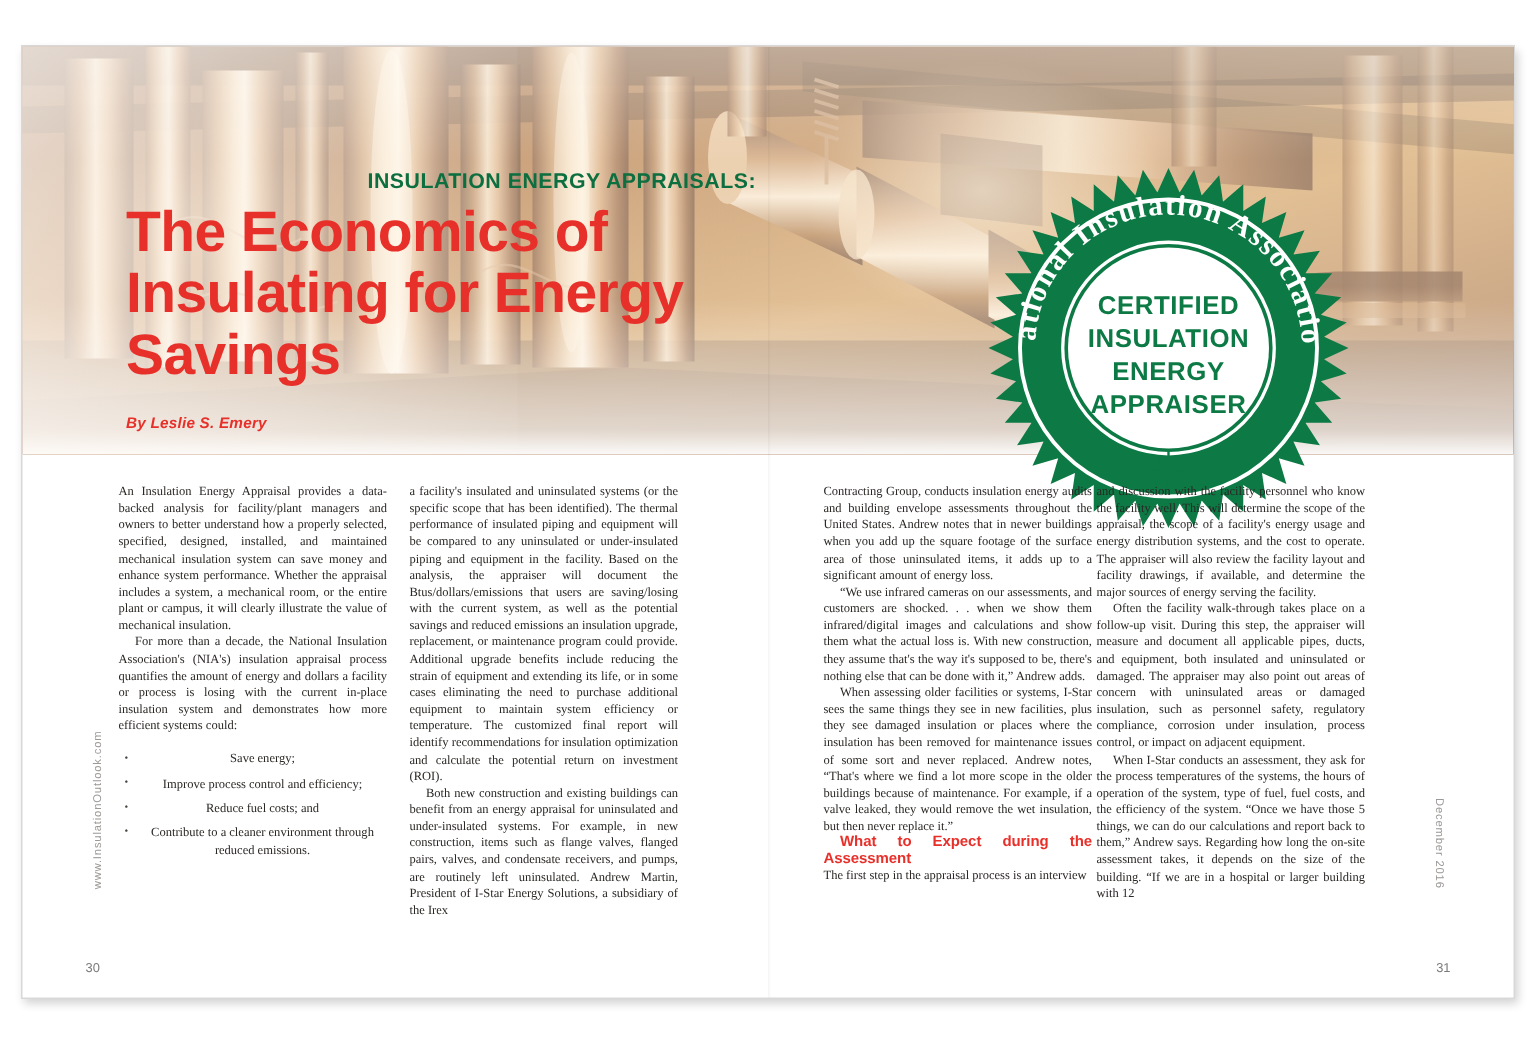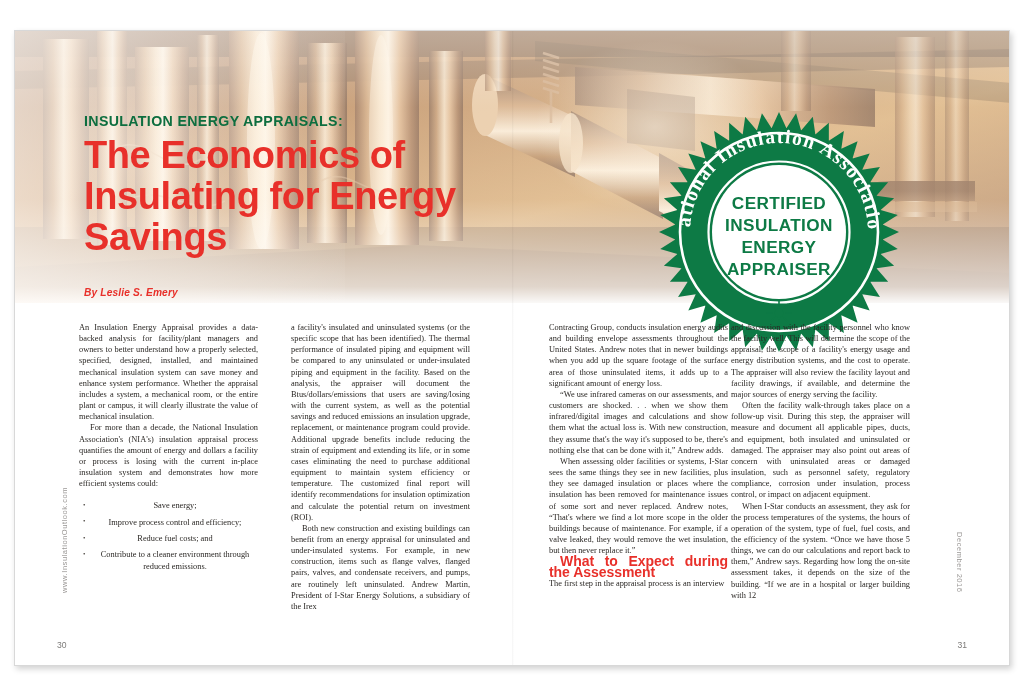--- a/index.html
+++ b/index.html
@@ -49,58 +49,59 @@
 
   
   #title-block { position: absolute; left: 69px; top: 82px; width: 420px; }
   #kicker {
     font-family: "Liberation Sans", sans-serif;
     font-weight: bold;
     font-size: 14.2px;
     letter-spacing: 0.35px;
     color: #0d6e3f;
     margin: 0 0 6px 0;
+    text-align: right;
   }
   #headline {
     font-family: "Liberation Sans", sans-serif;
     font-weight: bold;
     font-size: 38px;
     line-height: 1.085;
     color: #e8302a;
     margin: 0;
     letter-spacing: -0.4px;
   }
   #byline {
     font-family: "Liberation Sans", sans-serif;
     font-weight: bold;
     font-style: italic;
     font-size: 10.2px;
     color: #e8302a;
-    margin: 28px 0 0 0;
+    margin: 18px 0 0 0;
     letter-spacing: 0.15px;
   }
 
   
   #seal { position: absolute; left: 641px; top: 78px; width: 246px; height: 246px; }
   #seal svg { display:block; width:100%; height:100%; }
 
   
   .col {
     position: absolute;
     top: 291px;
     width: 179px;
     font-size: 8.35px;
     line-height: 11.15px;
     color: #2a2724;
     text-align: justify;
     -webkit-hyphens: none;
     hyphens: none;
   }
   #col1 { left: 64px; }
-  #col2 { left: 276px; }
+  #col2 { left: 258px; }
   #col3 { left: 534px; }
   #col4 { left: 716px; }
 
   .col p { margin: 0; text-indent: 11px; }
   .col p.noindent { text-indent: 0; }
   .col ul {
     margin: 11px 0 11px 0;
     padding: 0 0 0 13px;
     list-style: none;
   }
@@ -114,21 +115,21 @@
     content: "\2022";
     position: absolute;
     left: -9px;
     top: -0.5px;
     font-size: 7px;
     color: #4a4540;
   }
   .subhead {
     font-family: "Liberation Sans", sans-serif;
     font-weight: bold;
-    font-size: 14px;
+    font-size: 10px;
     color: #e8302a;
     margin: 11px 0 2.5px 0;
     text-indent: 0;
     line-height: 11px;
     letter-spacing: -0.05px;
   }
 
   
   .folio {
     position: absolute;

